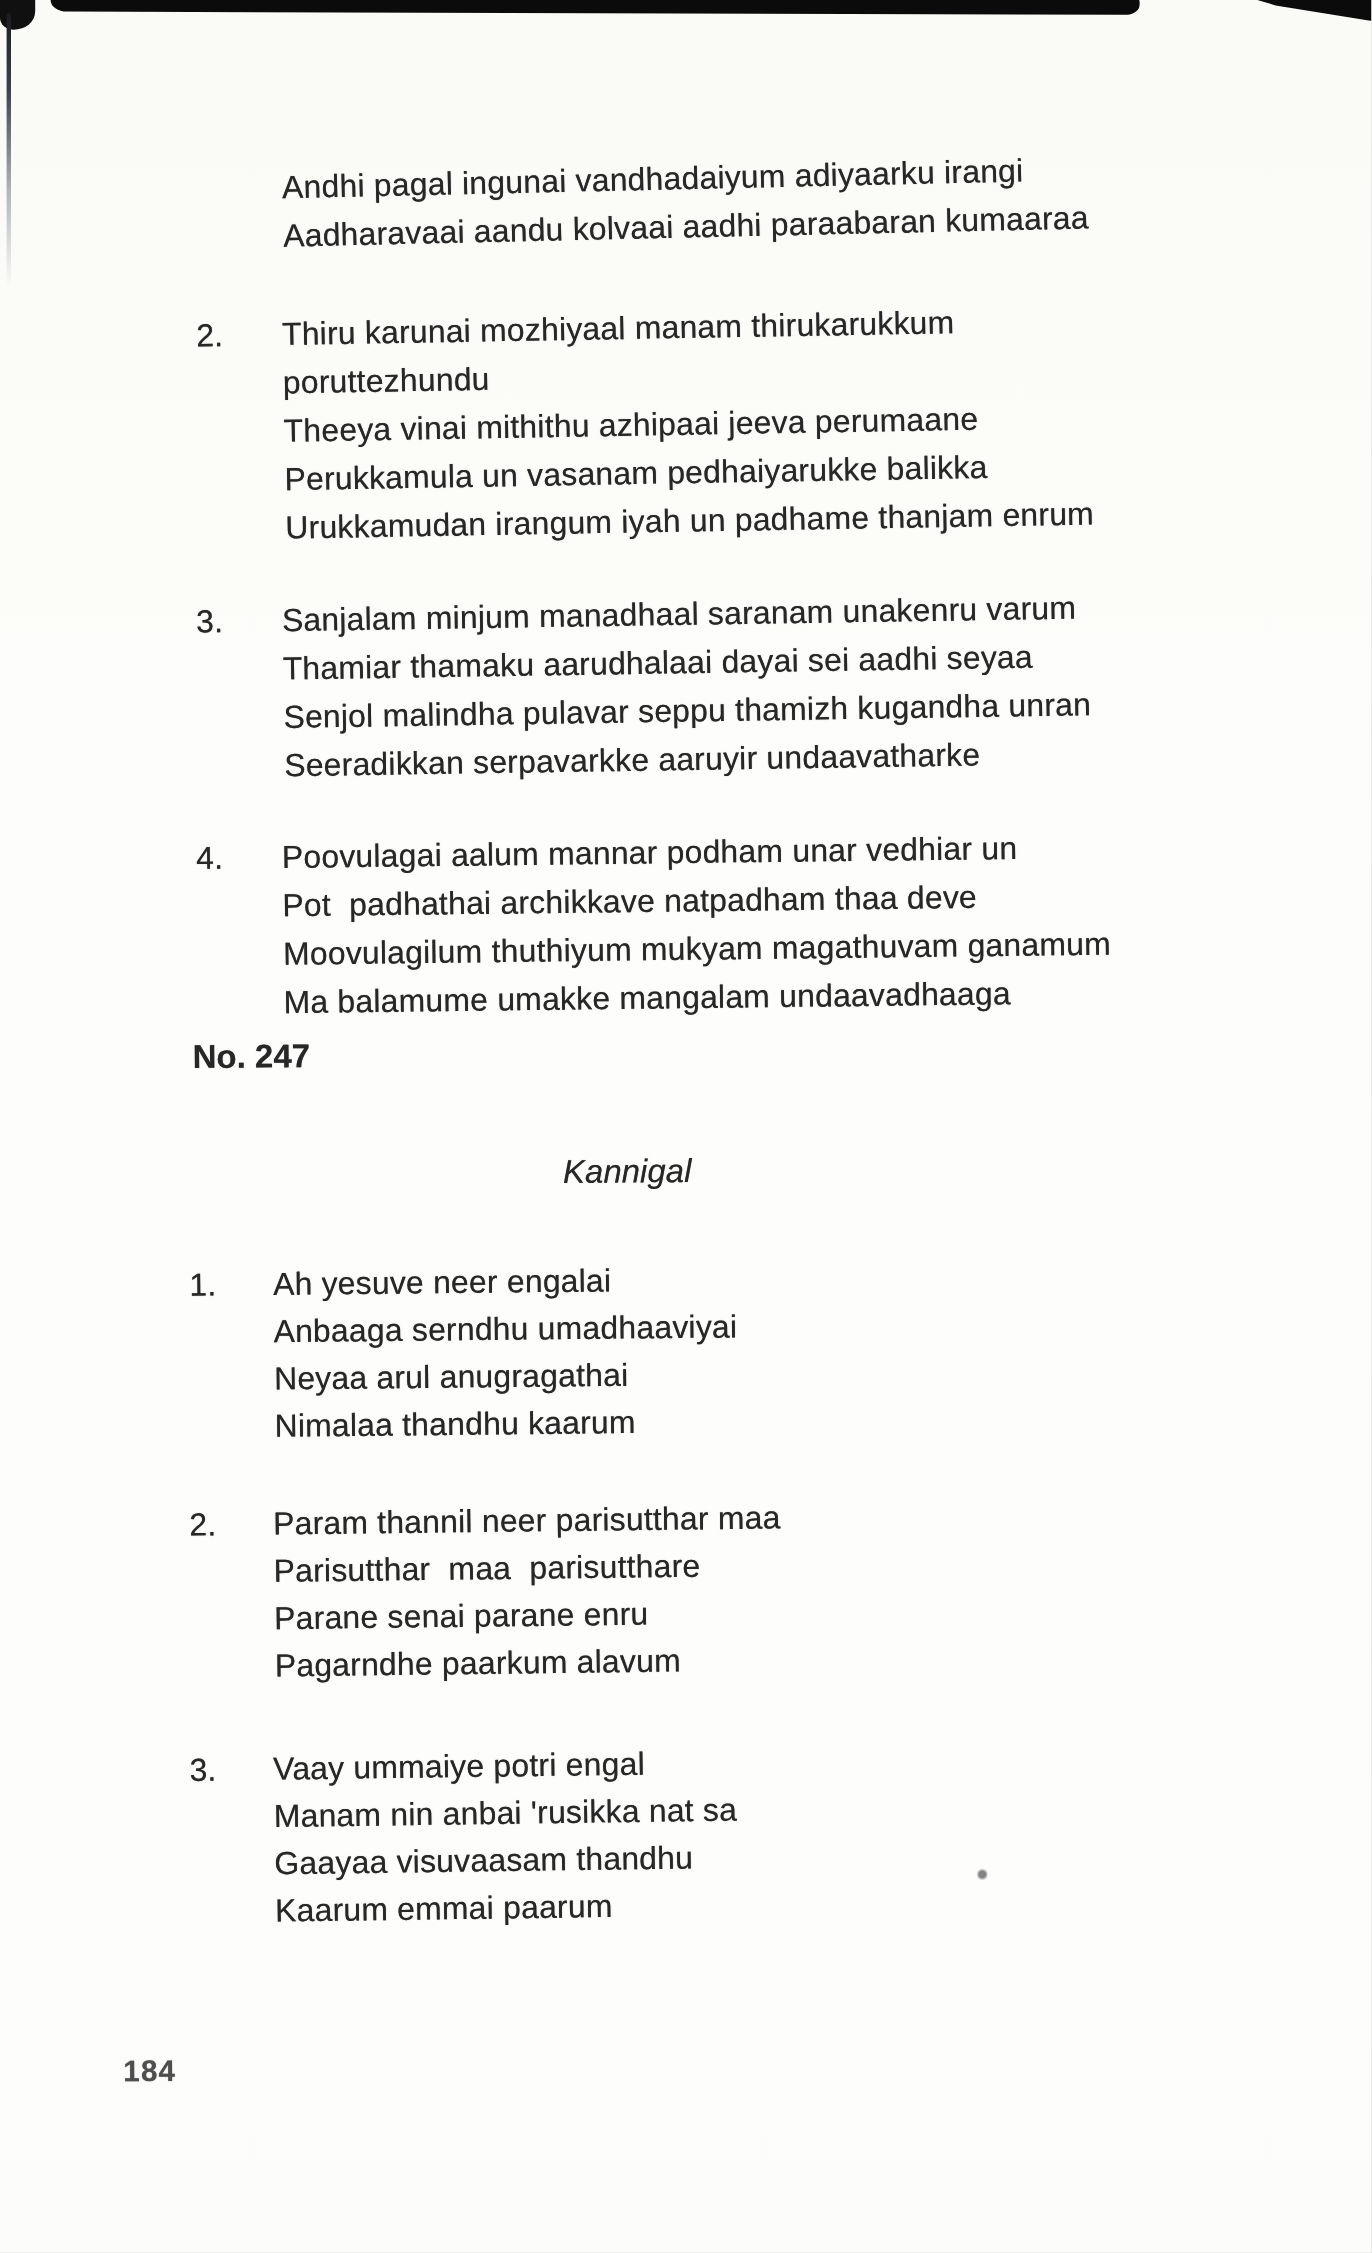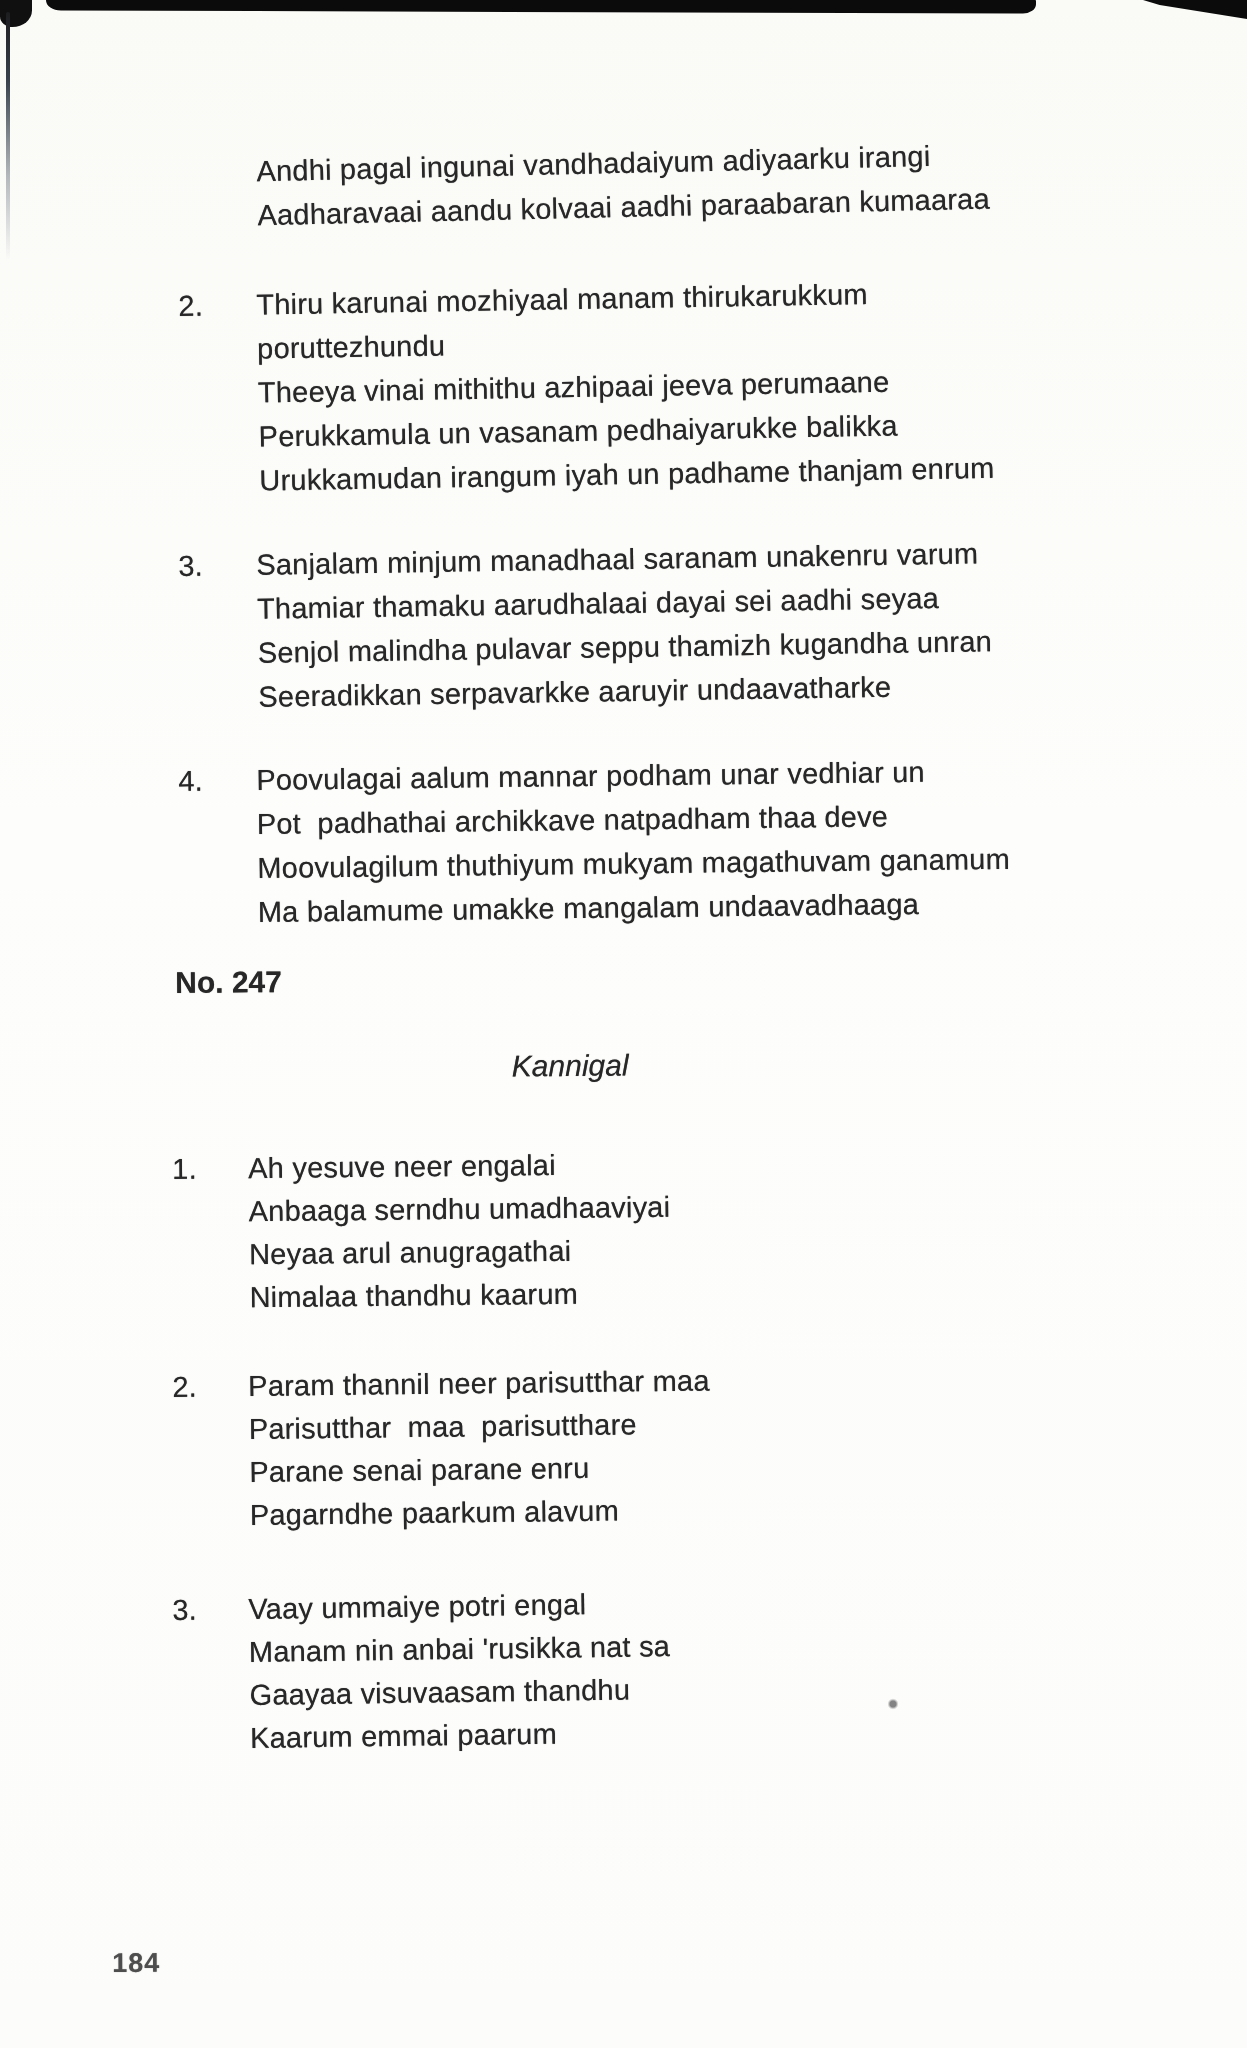--- a/index.html
+++ b/index.html
@@ -118,21 +118,21 @@
   <div class="stanza" style="left:178px;top:759px;transform:rotate(-0.7deg);">
     <span class="num">4.</span>
     <div class="lines">
       <span class="line">Poovulagai aalum mannar podham unar vedhiar un</span>
       <span class="line">Pot  padhathai archikkave natpadham thaa deve</span>
       <span class="line">Moovulagilum thuthiyum mukyam magathuvam ganamum</span>
       <span class="line">Ma balamume umakke mangalam undaavadhaaga</span>
     </div>
   </div>
 
-  <div class="song-no" style="left:175px;top:966px;transform:rotate(-0.5deg);">No. 247</div>
+  <div class="song-no" style="left:175px;top:945px;transform:rotate(-0.5deg);">No. 247</div>
 
   <div class="song-title" style="left:120px;top:1049px;transform:rotate(-0.5deg);">Kannigal</div>
 
   <div class="stanza kannigal" style="left:172px;top:1148px;transform:rotate(-0.6deg);">
     <span class="num">1.</span>
     <div class="lines">
       <span class="line">Ah yesuve neer engalai</span>
       <span class="line">Anbaaga serndhu umadhaaviyai</span>
       <span class="line">Neyaa arul anugragathai</span>
       <span class="line">Nimalaa thandhu kaarum</span>
@@ -152,15 +152,15 @@
   <div class="stanza kannigal" style="left:172px;top:1589px;transform:rotate(-0.8deg);">
     <span class="num">3.</span>
     <div class="lines">
       <span class="line">Vaay ummaiye potri engal</span>
       <span class="line">Manam nin anbai 'rusikka nat sa</span>
       <span class="line">Gaayaa visuvaasam thandhu</span>
       <span class="line">Kaarum emmai paarum</span>
     </div>
   </div>
 
-  <div class="page-number" style="left:112px;top:1948px;transform:rotate(-0.3deg);">184</div>
+  <div class="page-number" style="left:112px;top:1868px;transform:rotate(-0.3deg);">184</div>
 
 </div>
 
 </body></html>

